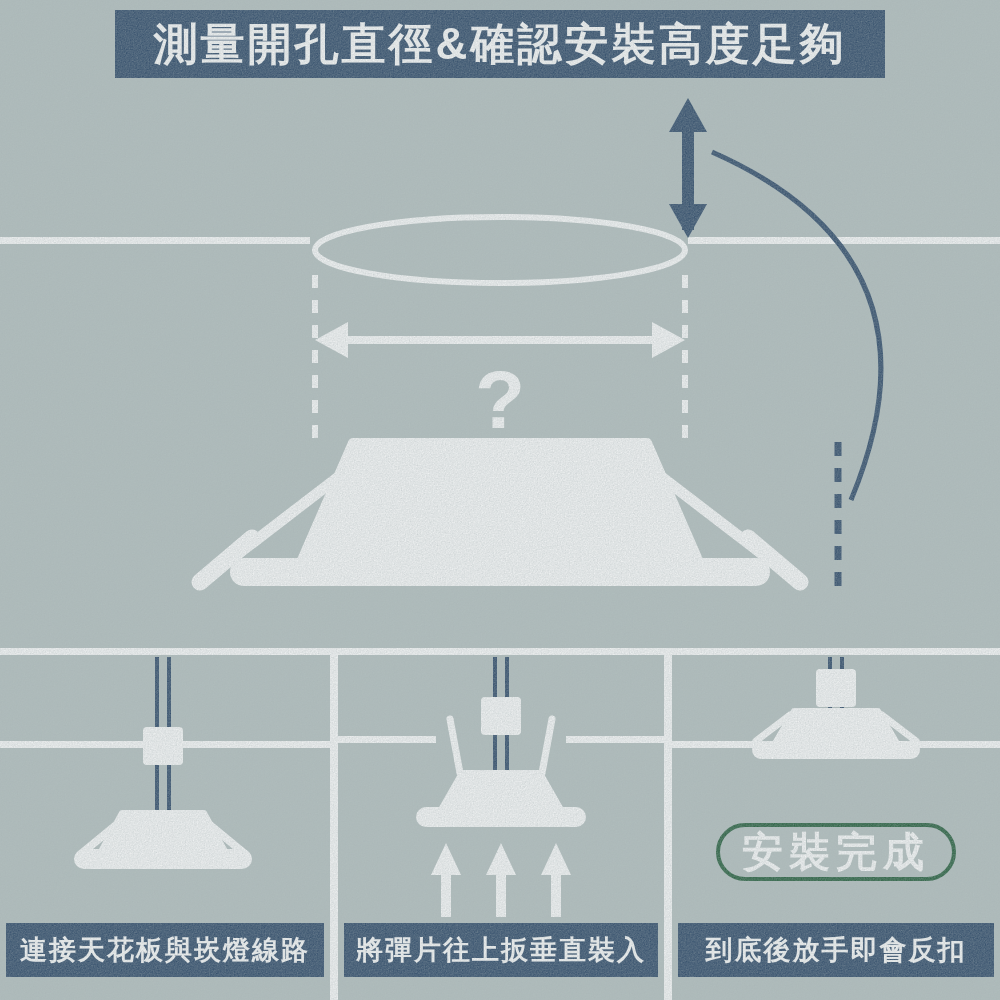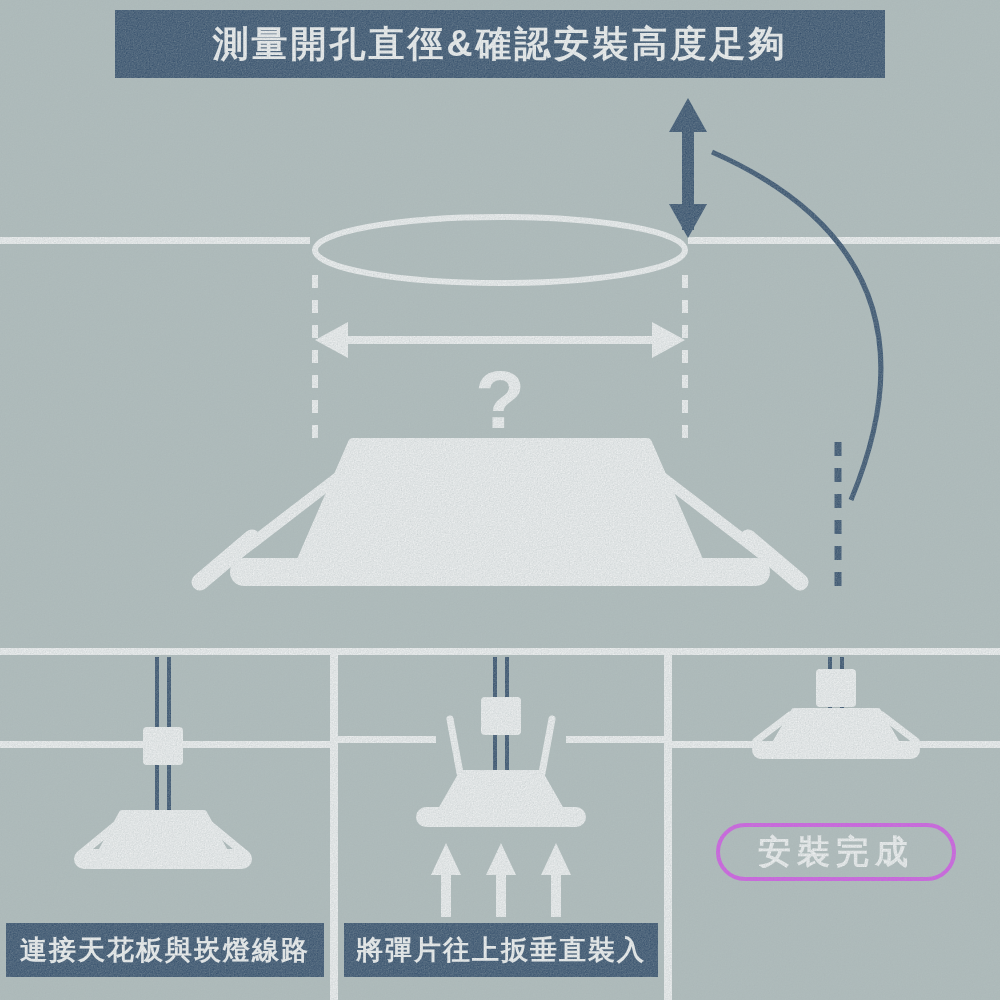--- a/index.html
+++ b/index.html
@@ -12,21 +12,21 @@
   }
   .noise{position:absolute;left:0;top:0;z-index:5;pointer-events:none;opacity:.85;}
   .layer{position:absolute;z-index:2;}
   
   #banner{
     position:absolute;left:115px;top:10px;width:770px;height:68px;
     background:#1e3c5e;z-index:3;
     display:flex;align-items:center;justify-content:center;
   }
   #banner .title{
-    color:#fff;font-size:36px;font-weight:bold;letter-spacing:3px;white-space:nowrap;
+    color:#fff;font-size:44px;font-weight:bold;letter-spacing:3px;white-space:nowrap;
   }
   
   .divider{position:absolute;background:#fff;z-index:3;}
   #div-h{left:0;top:648px;width:1000px;height:7px;}
   #div-v1{left:330px;top:648px;width:8px;height:352px;}
   #div-v2{left:664px;top:648px;width:8px;height:352px;}
   
   .panel{position:absolute;top:655px;height:345px;z-index:2;}
   #panel-1{left:0;width:330px;}
   #panel-2{left:338px;width:326px;}
@@ -34,23 +34,23 @@
   .panel svg{position:absolute;left:0;top:0;}
   .caption{
     position:absolute;left:6px;right:6px;top:268px;height:54px;
     background:#1e3c5e;color:#fff;
     display:flex;align-items:center;justify-content:center;
     font-size:27px;font-weight:bold;letter-spacing:2px;white-space:nowrap;
     z-index:4;
   }
   #badge{
     position:absolute;left:44px;top:168px;width:232px;height:50px;
-    border:4px solid #d946ef;border-radius:30px;
+    border:4px solid #14532d;border-radius:30px;
     display:flex;align-items:center;justify-content:center;
-    color:#fff;font-size:33px;font-weight:bold;letter-spacing:6px;
+    color:#fff;font-size:41px;font-weight:bold;letter-spacing:6px;
     z-index:4;
   }
 </style>
 </head>
 <body>
 
 <div id="page">
 
   <div id="banner">
     <span class="title">測量開孔直徑&amp;確認安裝高度足夠</span>
@@ -144,20 +144,21 @@
       <rect x="156" y="2" width="4" height="58" fill="#1e3c5e"></rect>
       <rect x="168" y="2" width="4" height="58" fill="#1e3c5e"></rect>
       <rect x="144" y="14" width="40" height="38" rx="4" fill="#fff"></rect>
       <line x1="118" y1="60" x2="84" y2="86" stroke="#fff" stroke-width="7" stroke-linecap="round"></line>
       <line x1="210" y1="60" x2="244" y2="86" stroke="#fff" stroke-width="7" stroke-linecap="round"></line>
       <path d="M 122 56 L 206 56 L 226 90 L 102 90 Z" fill="#fff" stroke="#fff" stroke-width="6" stroke-linejoin="round"></path>
       <rect x="0" y="86" width="328" height="7" fill="#fff"></rect>
       <rect x="80" y="86" width="168" height="18" rx="9" fill="#fff"></rect>
     </svg>
     <div id="badge">安裝完成</div>
+    <div class="caption">到底後放手即會反扣</div>
   </div>
 
   <svg class="noise" width="1000" height="1000">
     <filter id="noiseF">
       <feTurbulence type="fractalNoise" baseFrequency="0.75" numOctaves="3" stitchTiles="stitch"></feTurbulence>
       <feColorMatrix type="matrix" values="0 0 0 0 0.38  0 0 0 0 0.44  0 0 0 0 0.45  0.28 0.28 0.28 0 0"></feColorMatrix>
     </filter>
     <rect width="1000" height="1000" fill="none" filter="url(#noiseF)"></rect>
   </svg>
 

